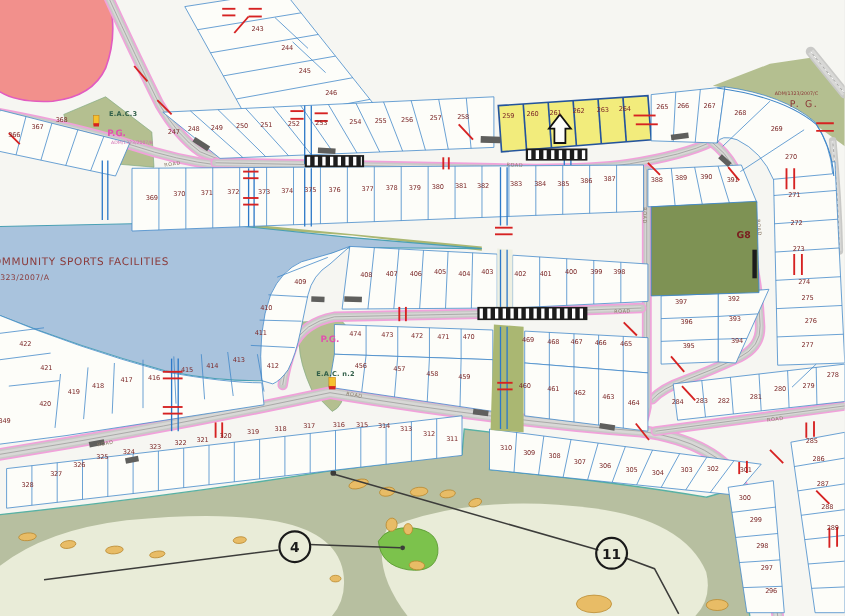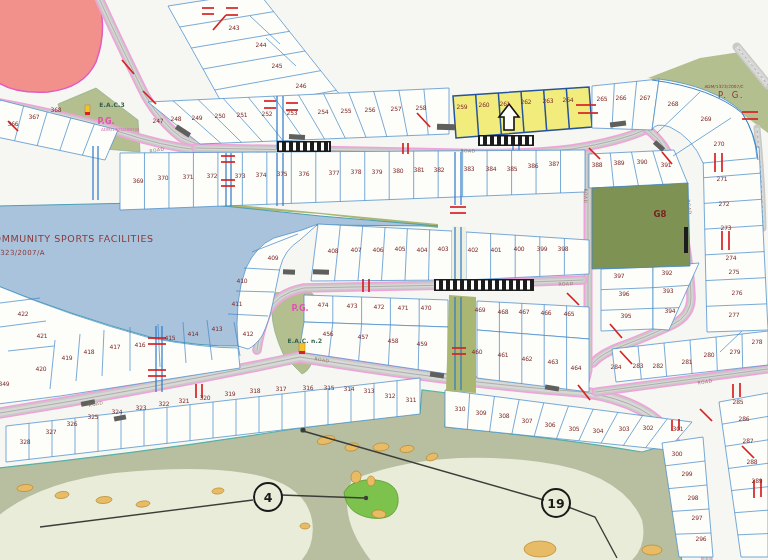--- a/index.html
+++ b/index.html
@@ -519,29 +519,29 @@
       <div class="lbl lot" style="left: 426px; top: 307px;">470</div>
       <div class="lbl lot" style="left: 403px; top: 307px;">471</div>
       <div class="lbl lot" style="left: 379px; top: 306px;">472</div>
       <div class="lbl lot" style="left: 352px; top: 305px;">473</div>
       <div class="lbl lot" style="left: 323px; top: 304px;">474</div>
       <div class="lbl eac" style="left: 112px; top: 104px;">E.A.C.3</div>
       <div class="lbl pg" style="left: 106px; top: 121px;">P.G.</div>
       <div class="lbl ref-pink" style="left: 120px; top: 129px;">ADM/1323/2007/B</div>
       <div class="lbl ref-dark" style="left: 724px; top: 86px;">ADM/1323/2007/C</div>
       <div class="lbl pg-dark" style="left: 731px; top: 95px;">P. G.</div>
-      <div class="lbl g8" style="left: 660px; top: 214px;">G8</div>
+      <div class="lbl g8" style="left: 676px; top: 214px;">G8</div>
       <div class="lbl pg" style="left: 300px; top: 308px;">P.G.</div>
       <div class="lbl eac" style="left: 305px; top: 340px;">E.A.C. n.2</div>
       <div class="lbl sports" style="left: 70px; top: 238px;">COMMUNITY SPORTS FACILITIES</div>
       <div class="lbl sports-ref" style="left: 10px; top: 253px;">ADM/1323/2007/A</div>
       <div class="lbl road-lbl" style="left: 157px; top: 150px; transform: translate(-50%, -50%) rotate(-9deg);">ROAD</div>
       <div class="lbl road-lbl" style="left: 468px; top: 151px; transform: translate(-50%, -50%) rotate(2deg);">ROAD</div>
       <div class="lbl road-lbl" style="left: 585px; top: 196px; transform: translate(-50%, -50%) rotate(90deg);">ROAD</div>
       <div class="lbl road-lbl" style="left: 689px; top: 207px; transform: translate(-50%, -50%) rotate(84deg);">ROAD</div>
       <div class="lbl road-lbl" style="left: 566px; top: 284px; transform: translate(-50%, -50%) rotate(-2deg);">ROAD</div>
       <div class="lbl road-lbl" style="left: 322px; top: 360px; transform: translate(-50%, -50%) rotate(9deg);">ROAD</div>
       <div class="lbl road-lbl" style="left: 96px; top: 404px; transform: translate(-50%, -50%) rotate(-11deg);">ROAD</div>
       <div class="lbl road-lbl" style="left: 705px; top: 382px; transform: translate(-50%, -50%) rotate(-7deg);">ROAD</div>
       <div class="hole" style="left: 268px; top: 497px;">4</div>
-      <div class="hole" style="left: 556px; top: 503px;">19</div>
+      <div class="hole" style="left: 556px; top: 503px;">11</div>
     </div>
 </div>
 
 </body></html>

